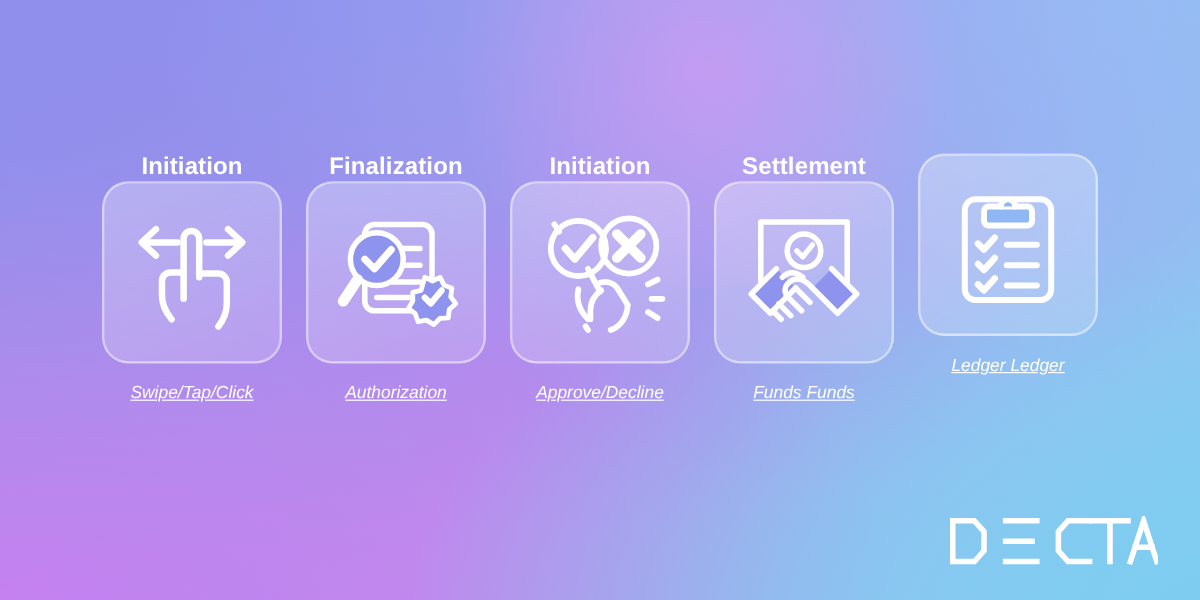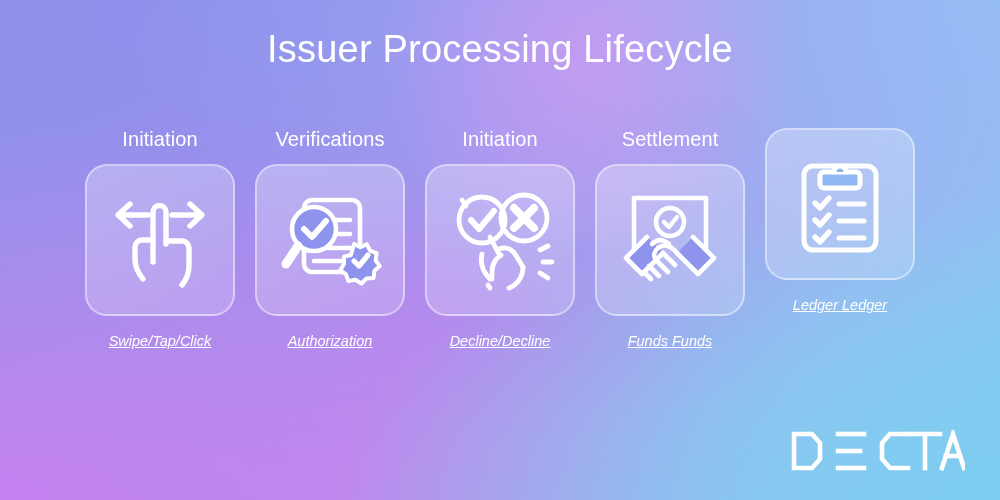--- a/index.html
+++ b/index.html
@@ -60,24 +60,23 @@
 
   .step {
     width: 150px;
     display: flex;
     flex-direction: column;
     align-items: center;
   }
 
   .step-title {
     font-size: 20px;
-    font-weight: 400;
+    font-weight: 700;
     color: #ffffff;
     letter-spacing: 0.1px;
-    margin-bottom: 13px;
     white-space: nowrap;
   }
 
   .tile {
     width: 150px;
     height: 152px;
     box-sizing: border-box;
     border-radius: 22px;
     border: 2px solid rgba(255,255,255,0.45);
     background: linear-gradient(160deg, rgba(255,255,255,0.30) 0%, rgba(255,255,255,0.16) 100%);
@@ -108,21 +107,20 @@
   }
   .logo svg { display: block; }
 </style>
 </head>
 <body>
 
 <div class="infographic">
 
   <div class="bloom"></div>
 
-  <div class="title">Issuer Processing Lifecycle</div>
 
   <div class="steps">
 
     <div class="step">
       <div class="step-title">Initiation</div>
       <div class="tile">
         <span>
           <svg width="112" height="112" viewBox="0 0 112 112" fill="none" stroke="#ffffff" stroke-width="5.4" stroke-linecap="round" stroke-linejoin="round">
 
             <line x1="15" y1="31" x2="44" y2="31"></line>
@@ -135,21 +133,21 @@
 
             <path d="M62 57 h16 a7 7 0 0 1 7 7 v18 c0 8 -3 14 -7 19"></path>
             <path d="M39 95 c-5 -6 -8 -12 -8 -20 V63 a7 7 0 0 1 7 -7 h11"></path>
           </svg>
         </span>
       </div>
       <div class="step-caption">Swipe/Tap/Click</div>
     </div>
 
     <div class="step">
-      <div class="step-title">Verifications</div>
+      <div class="step-title">Finalization</div>
       <div class="tile">
         <span>
           <svg width="112" height="112" viewBox="0 0 112 112" fill="none" stroke="#ffffff" stroke-width="4.6" stroke-linecap="round" stroke-linejoin="round">
 
             <rect x="30" y="16" width="56" height="72" rx="8"></rect>
             <line x1="55" y1="36" x2="76" y2="36"></line>
             <line x1="55" y1="50" x2="76" y2="50"></line>
             <line x1="40" y1="64" x2="76" y2="64"></line>
             <line x1="40" y1="77" x2="70" y2="77"></line>
 
@@ -185,21 +183,21 @@
             <path d="M57 71 c-6 4 -9 10 -9 17 v7"></path>
 
             <line x1="96" y1="66" x2="104" y2="62"></line>
             <line x1="99" y1="78" x2="108" y2="78"></line>
             <line x1="96" y1="89" x2="104" y2="94"></line>
             <line x1="22" y1="22" x2="18" y2="16"></line>
             <line x1="44" y1="101" x2="46" y2="104"></line>
           </svg>
         </span>
       </div>
-      <div class="step-caption">Decline/Decline</div>
+      <div class="step-caption">Approve/Decline</div>
     </div>
 
     <div class="step">
       <div class="step-title">Settlement</div>
       <div class="tile">
         <span>
           <svg width="112" height="112" viewBox="0 0 112 112" fill="none" stroke="#ffffff" stroke-width="4.6" stroke-linecap="round" stroke-linejoin="round">
 
             <polyline points="20,66 20,14 92,14 92,66"></polyline>
 

